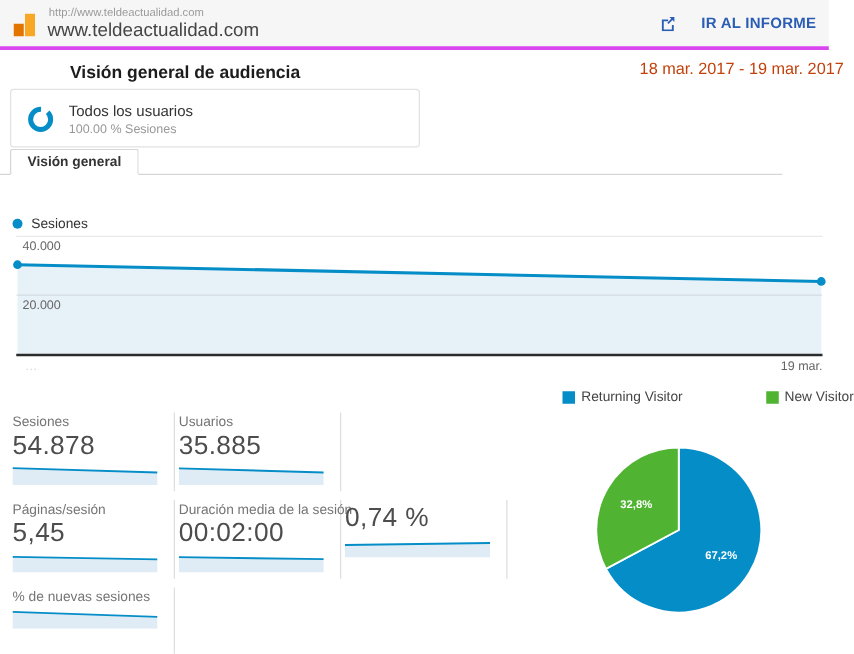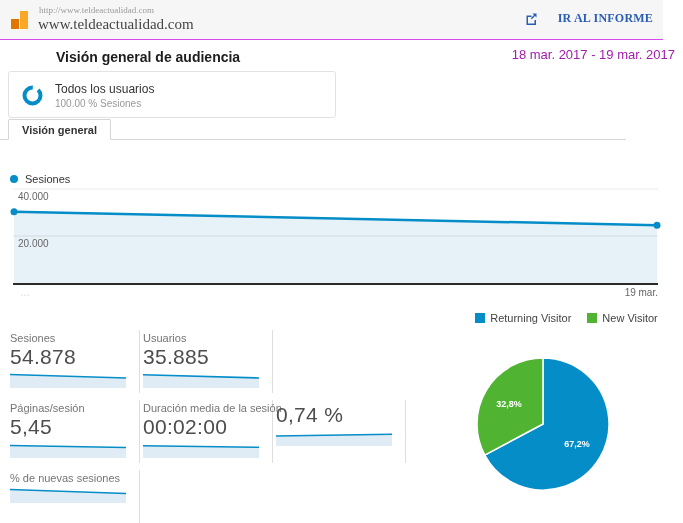--- a/index.html
+++ b/index.html
@@ -7,35 +7,35 @@
   body {
     font-family: "Liberation Sans", sans-serif;
     background: #ffffff;
     position: relative;
     overflow: hidden;
     color: #333;
   }
   
   .topbar {
     position: absolute; left:0; top:0; width:663px; height:40px;
-    background:#f6f6f6; border-bottom:1px solid #d946ef;font-family:Liberation Serif, serif;
+    background:#f6f6f6; border-bottom:3px solid #d946ef;
   }
   .ga-logo { position:absolute; left:9px; top:9px; width:22px; height:22px; }
   .ga-logo .bar1 { position:absolute; left:2px; bottom:2px; width:8px; height:10px; background:#e37400; }
   .ga-logo .bar2 { position:absolute; left:11px; bottom:2px; width:8px; height:18px; background:#f9a825; }
   .url-small { position:absolute; left:39px; top:5px; font-size:9px; color:#9a9a9a; }
   .site-title { position:absolute; left:38px; top:16px; font-size:15px; color:#454545; }
   .report-link {
     position:absolute; right:10px; top:11px; display:flex; align-items:center; gap:20px;
     color:#2a5db4; font-size:12px; font-weight:bold; text-decoration:none; cursor:pointer; letter-spacing:.2px;
   }
   .report-link svg { display:block; }
   
   .page-title { position:absolute; left:8px; top:49px; font-size:14px; font-weight:bold; color:#1c1c1c;margin-left:48px; }
-  .date-range { position:absolute; right:8px; top:47px; font-size:13px; color:#a21caf; }
+  .date-range { position:absolute; right:8px; top:47px; font-size:13px; color:#c2410c; }
   
   .segment-box {
     position:absolute; left:8px; top:71px; width:328px; height:47px;
     border:1px solid #e2e2e2; border-radius:3px; background:#fff; cursor:pointer;
   }
   .segment-box .donut { position:absolute; left:12px; top:12px; }
   .segment-name { position:absolute; left:46px; top:10px; font-size:12px; color:#333; }
   .segment-detail { position:absolute; left:46px; top:26px; font-size:10px; color:#999; }
   
   .tabbar { position:absolute; left:0; top:119px; width:626px; height:21px; border-bottom:1px solid #d6d6d6; }
@@ -51,21 +51,21 @@
   #main-chart { position:absolute; left:0; top:171px; }
   
   .metrics { position:absolute; left:8px; top:330px; width:402px; }
   .mrow { display:flex; margin-bottom:7px; }
   .mcard { width:132px; min-height:63px; padding:2px 8px 0 2px; border-right:1px solid #dedede; margin-right:1px; }
   .mlabel { font-size:11px; color:#757575; white-space:nowrap; }
   .mvalue { font-size:21px; font-weight:400; color:#4d4d4d; margin-top:1px; letter-spacing:.3px; }
   .spark { display:block; margin-top:2px; }
   
   .pie-block { position:absolute; left:450px; top:311px; width:233px; }
-  .pie-legend { display:flex; justify-content:center; gap:16px; align-items:center; height:14px; }
+  .pie-legend { display:flex; justify-content:space-between; gap:16px; align-items:center; height:14px; }
   .pie-legend .pl-item { display:flex; align-items:center; gap:5px; }
   .pie-legend .sq { width:10px; height:10px; }
   .pie-legend span.lbl { font-size:11px; color:#444; }
   #pie-chart { display:block; margin-top:3px; }
 </style>
 </head>
 <body>
 
 <div class="topbar">
   <div class="ga-logo">

